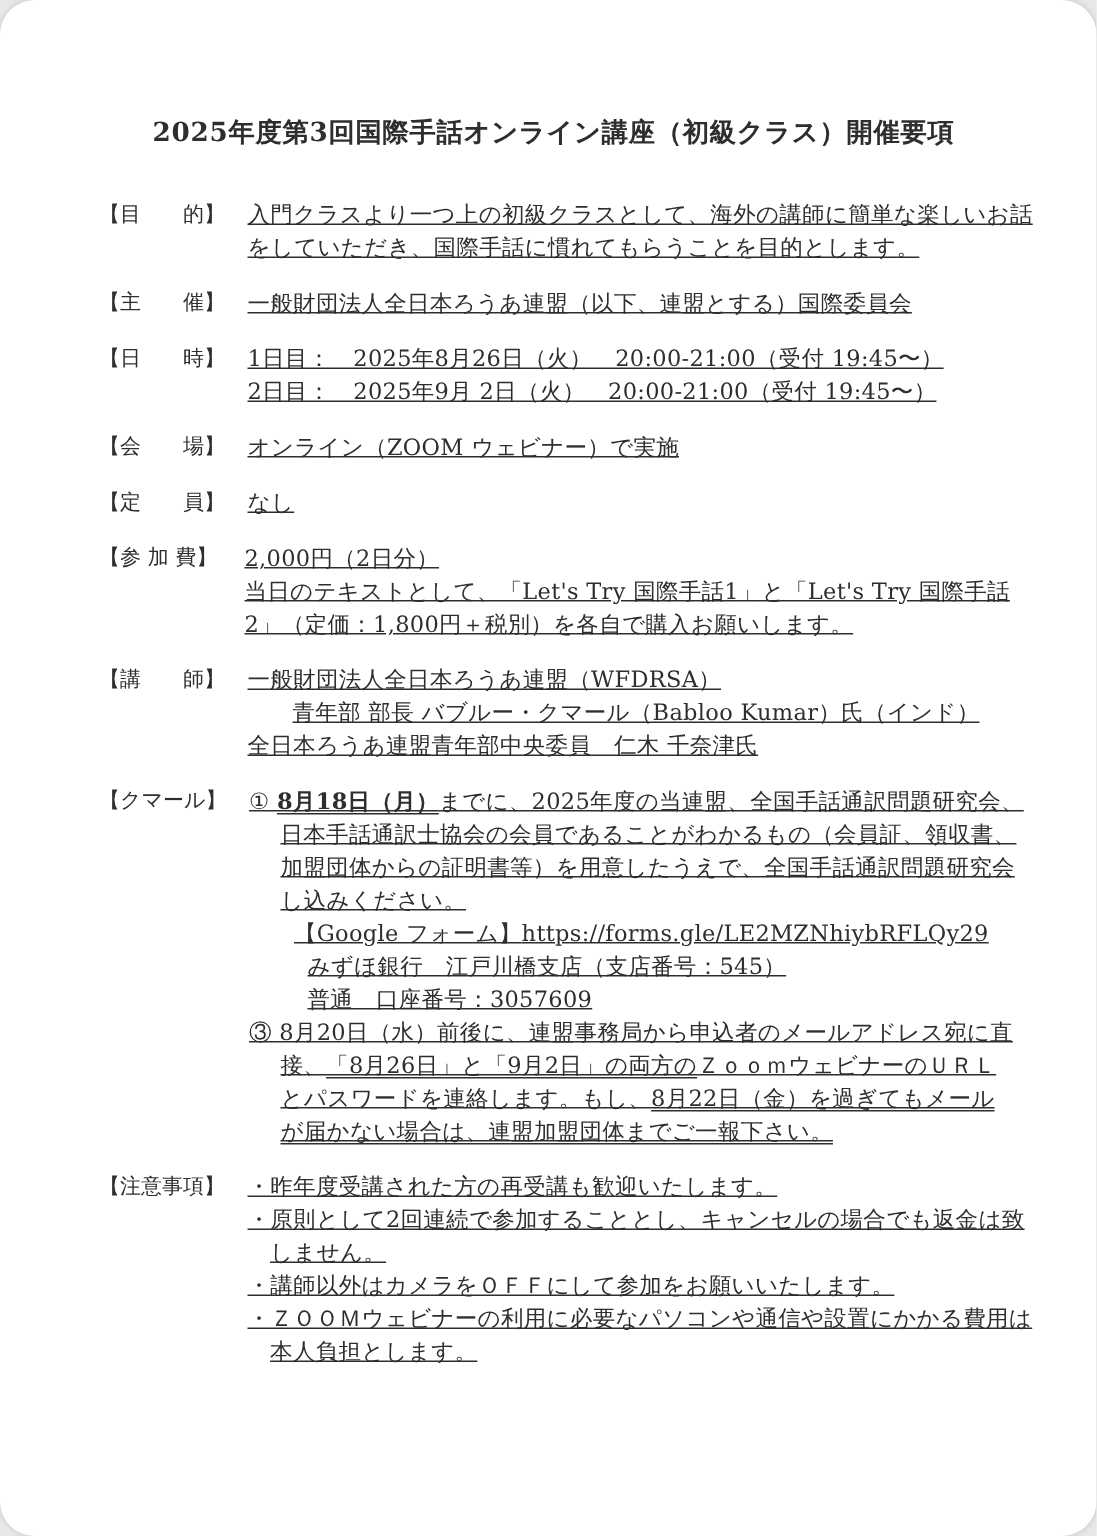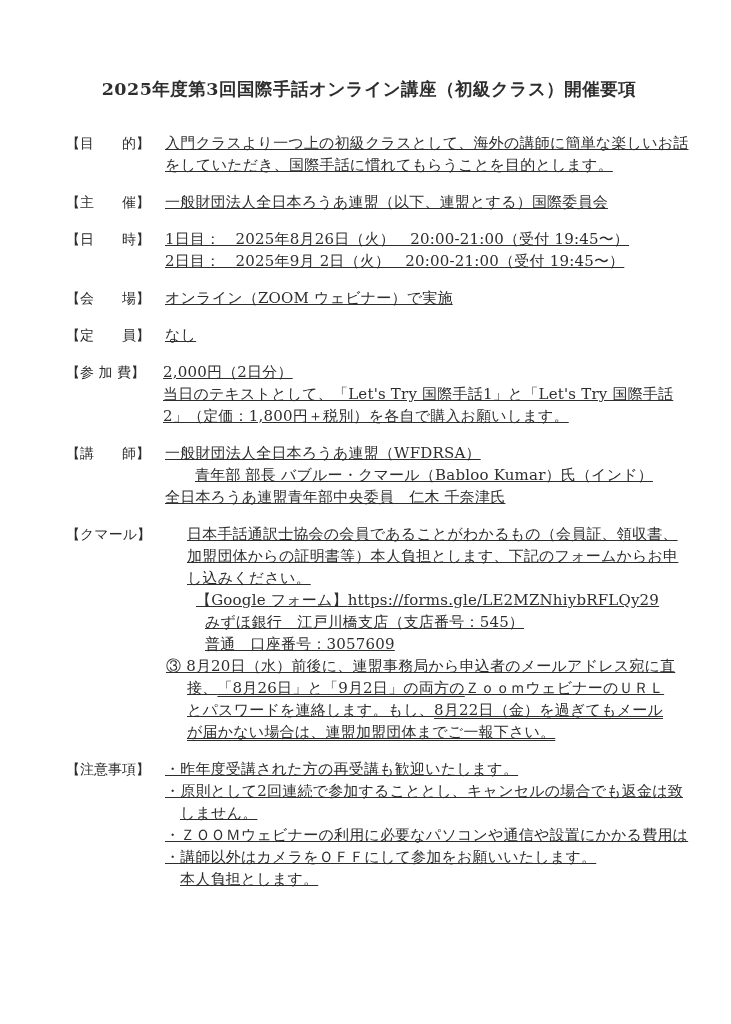--- a/index.html
+++ b/index.html
@@ -10,20 +10,21 @@
   .page {
     position: relative;
     width: 731px;
     height: 1024px;
     margin: 0 auto;
     background: #ffffff;
     overflow: hidden;
     font-family: "DejaVu Serif", "Liberation Serif", serif;
     color: #2e2e2e;
     box-shadow: 0 0 4px rgba(0,0,0,0.15);
+    border-radius: 23px;
   }
   .doc {
     position: absolute;
     left: 66px;
     top: 76px;
     width: 606px;
   }
   .title {
     text-align: center;
     font-weight: 700;
@@ -115,38 +116,39 @@
           <div class="section-label">【講　　師】</div>
           <div class="section-content">
             <div class="line"><span>一般財団法人全日本ろうあ連盟（WFDRSA）</span></div>
             <div class="line" style="padding-left: 2em;"><span>青年部 部長 バブルー・クマール（Babloo Kumar）氏（インド）</span></div>
             <div class="line"><span>全日本ろうあ連盟青年部中央委員　仁木 千奈津氏</span></div>
           </div>
         </div>
         <div class="section-row">
           <div class="section-label">【クマール】</div>
           <div class="section-content">
+            <div class="line"><span>① </span><span class="seg-bold seg-underline">8月18日（月）</span><span>までに、2025年度の当連盟、全国手話通訳問題研究会、</span></div>
             <div class="line" style="padding-left: 1.4em;"><span>日本手話通訳士協会の会員であることがわかるもの（会員証、領収書、</span></div>
-            <div class="line" style="padding-left: 1.4em;"><span>加盟団体からの証明書等）本人負担とします、下記のフォームからお申</span></div>
+            <div class="line" style="padding-left: 1.4em;"><span>加盟団体からの証明書等）を用意したうえで、全国手話通訳問題研究会</span></div>
             <div class="line" style="padding-left: 1.4em;"><span>し込みください。</span></div>
             <div class="line" style="padding-left: 2em;"><span>【Google フォーム】</span><span>https://forms.gle/LE2MZNhiybRFLQy29</span></div>
             <div class="line" style="padding-left: 2.6em;"><span>みずほ銀行　江戸川橋支店（支店番号：545）</span></div>
             <div class="line" style="padding-left: 2.6em;"><span>普通　口座番号：3057609</span></div>
             <div class="line"><span>③ 8月20日（水）前後に、連盟事務局から申込者のメールアドレス宛に直</span></div>
             <div class="line" style="padding-left: 1.4em;"><span>接、</span><span class="seg-underline">「8月26日」と「9月2日」の両方の</span><span>ＺｏｏｍウェビナーのＵＲＬ</span></div>
             <div class="line" style="padding-left: 1.4em;"><span>とパスワードを連絡します。もし、</span><span class="seg-underline">8月22日（金）を過ぎてもメール</span></div>
             <div class="line" style="padding-left: 1.4em;"><span class="seg-underline">が届かない場合は、連盟加盟団体までご一報下さい。</span></div>
           </div>
         </div>
         <div class="section-row">
           <div class="section-label">【注意事項】</div>
           <div class="section-content">
             <div class="line"><span>・昨年度受講された方の再受講も歓迎いたします。</span></div>
             <div class="line"><span>・原則として2回連続で参加することとし、キャンセルの場合でも返金は致</span></div>
             <div class="line" style="padding-left: 1em;"><span>しません。</span></div>
+            <div class="line"><span>・講師以外はカメラをＯＦＦにして参加をお願いいたします。</span></div>
             <div class="line"><span>・ＺＯＯＭウェビナーの利用に必要なパソコンや通信や設置にかかる費用は</span></div>
-            <div class="line"><span>・講師以外はカメラをＯＦＦにして参加をお願いいたします。</span></div>
             <div class="line" style="padding-left: 1em;"><span>本人負担とします。</span></div>
           </div>
         </div>
       </div>
   </div>
 </div>
 
 </body></html>

